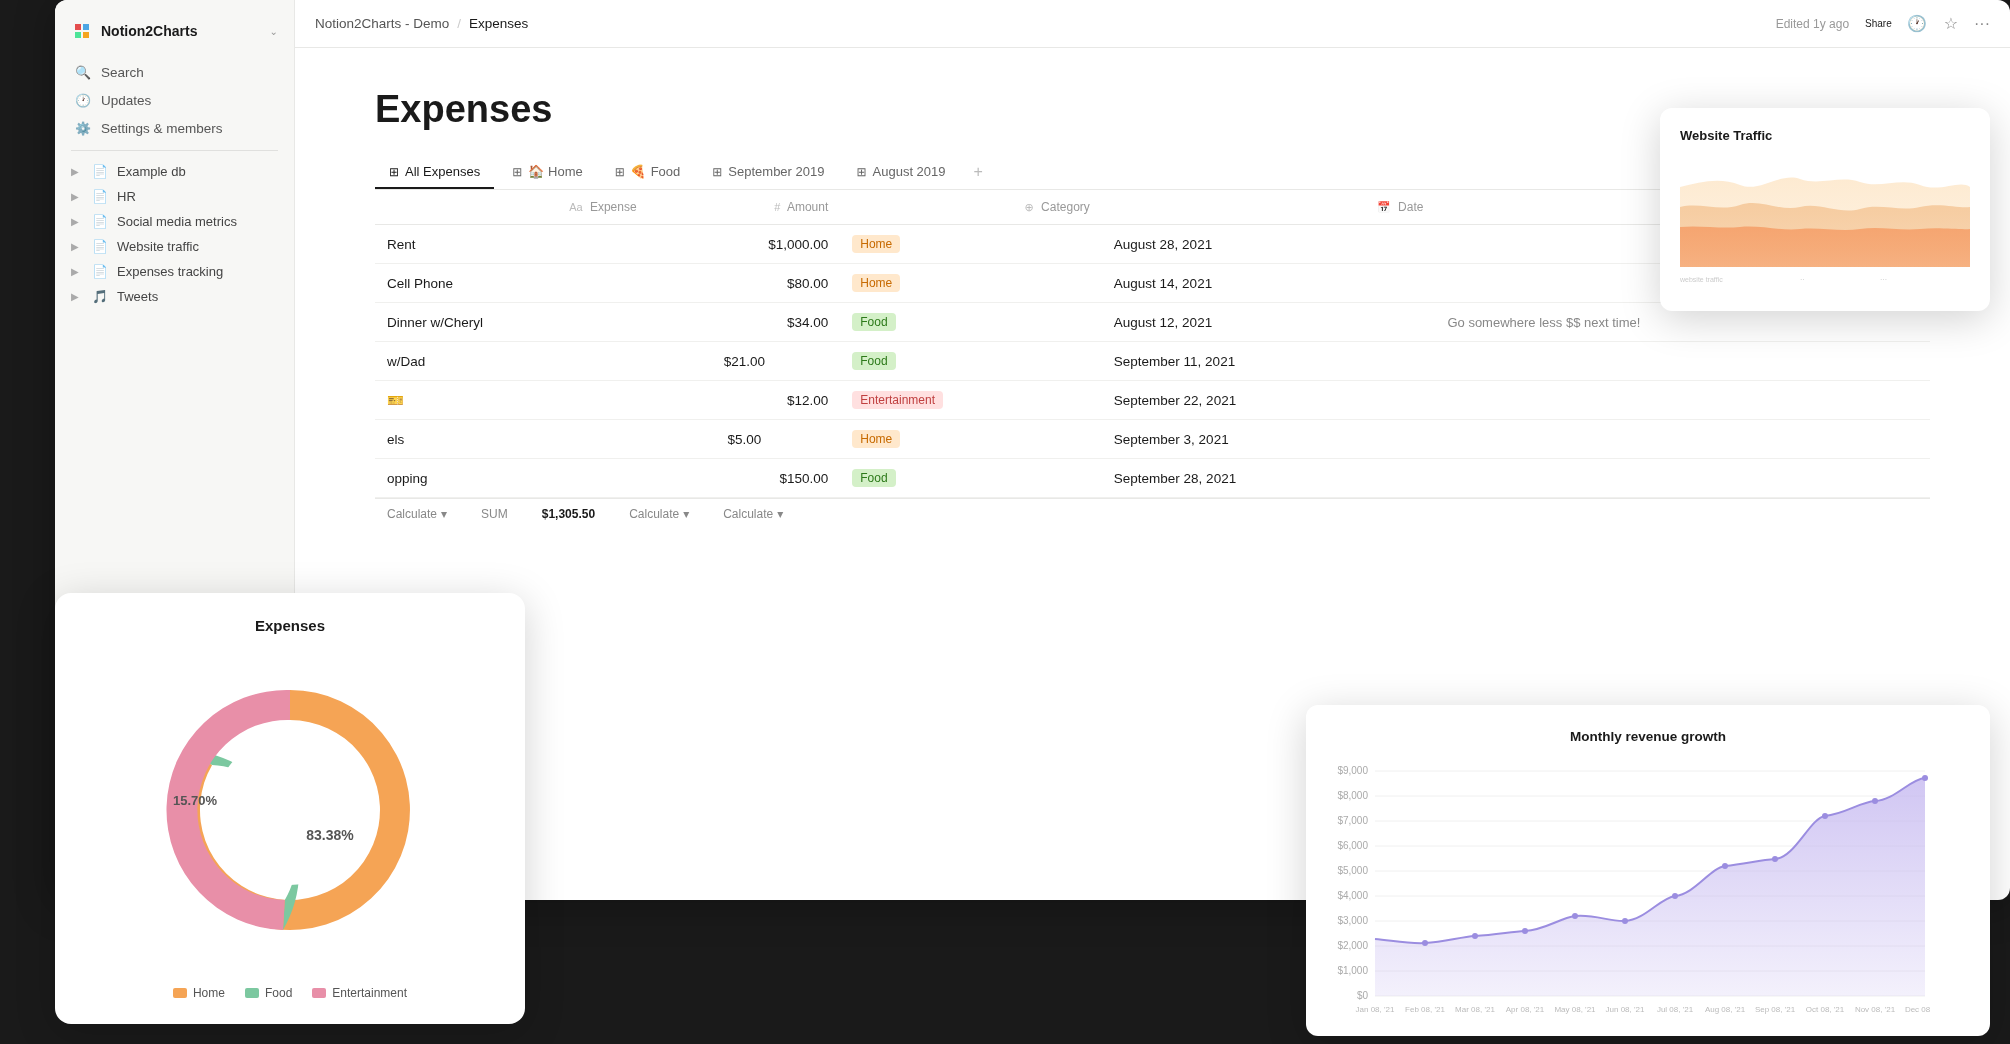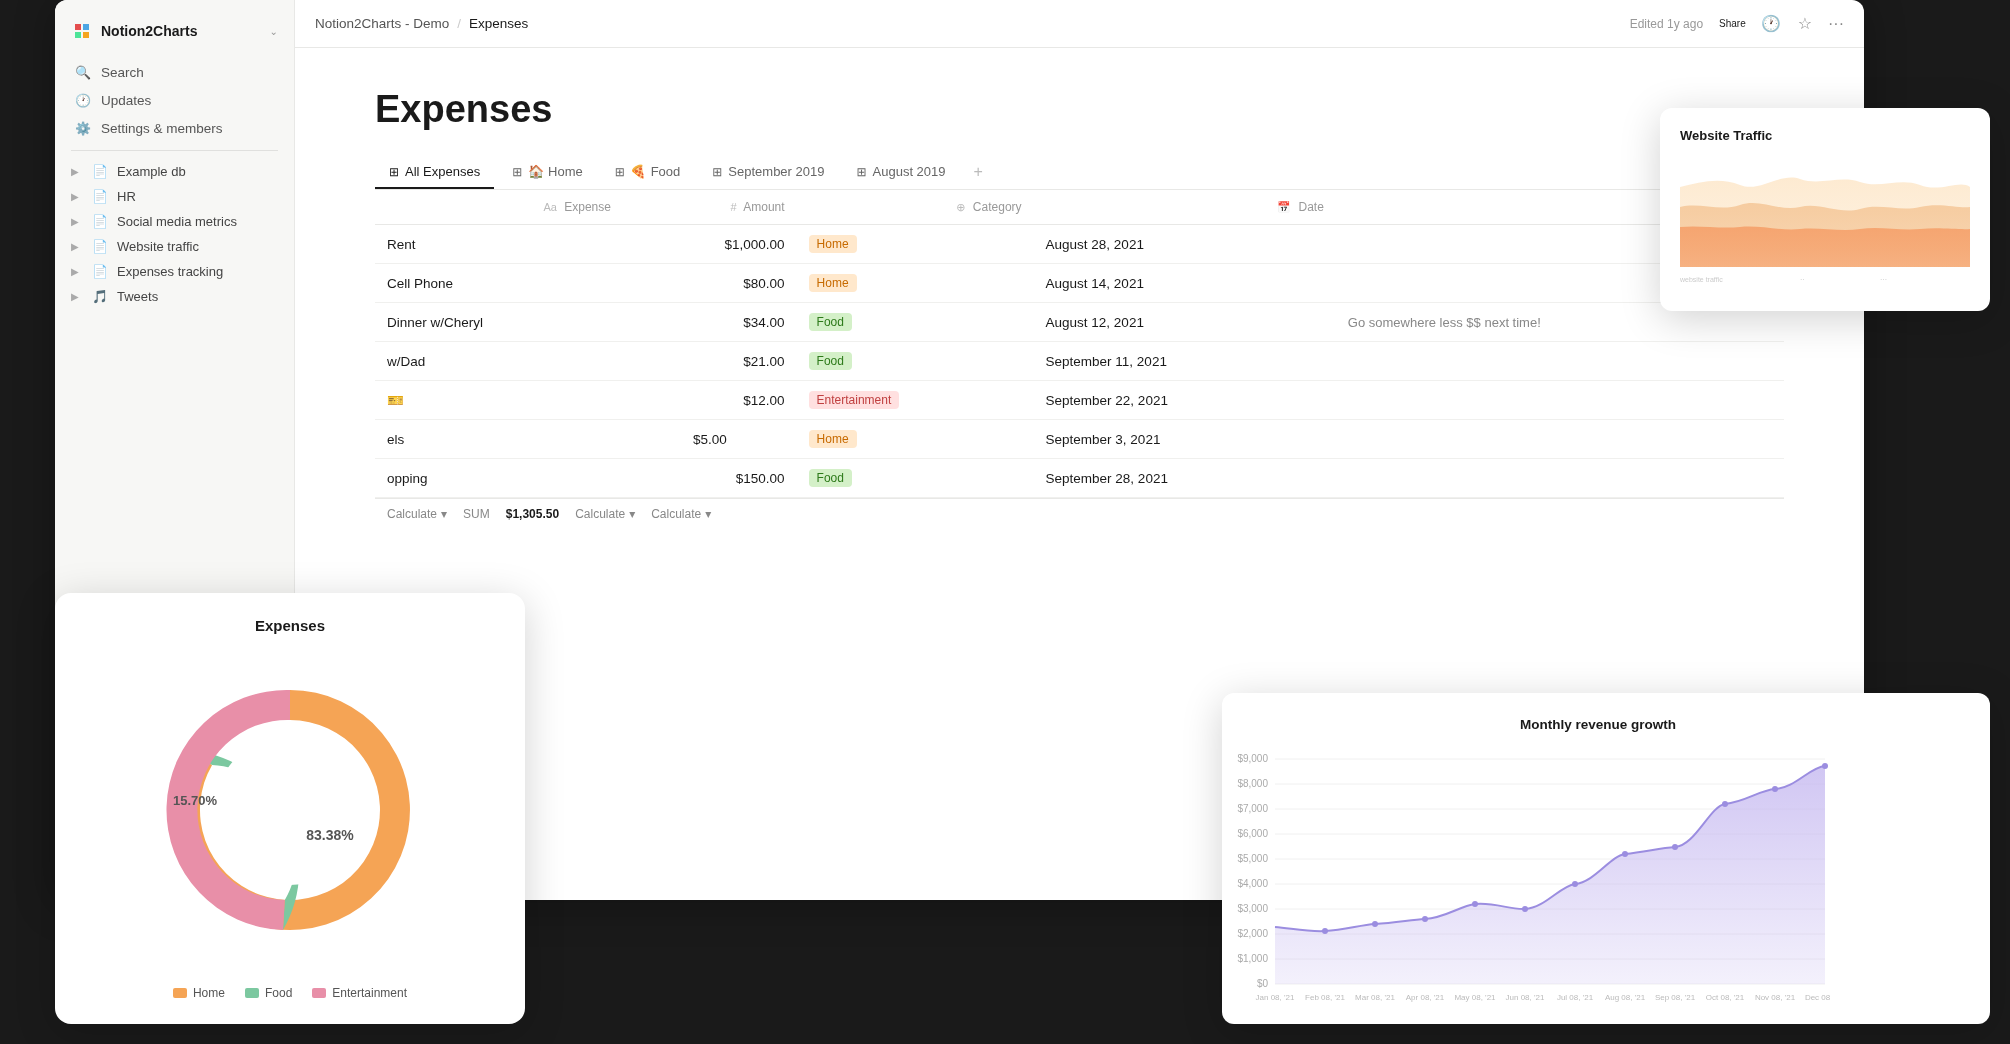--- a/index.html
+++ b/index.html
@@ -9,21 +9,21 @@
       width: 2010px;
       height: 1044px;
       overflow: hidden;
       position: relative;
     }
 
     
     .main-container {
       position: absolute;
       top: 0; left: 55px;
-      width: 1809px;
+      width: 1955px;
       height: 900px;
       background: #fff;
       border-radius: 12px;
       display: flex;
       overflow: hidden;
       box-shadow: 0 4px 40px rgba(0,0,0,0.3);
     }
 
     
     .sidebar {
@@ -275,21 +275,21 @@
 
     .badge-home { background: #ffe8cc; color: #c76a00; }
     .badge-food { background: #d4f0c8; color: #2d7a1a; }
     .badge-entertainment { background: #ffe0e0; color: #c04040; }
 
     .table-footer {
       display: flex;
       align-items: center;
       padding: 8px 12px;
       border-top: 1px solid #e8e8e6;
-      gap: 16px;
+      gap: 34px;
     }
 
     .calc-btn {
       font-size: 12px;
       color: #888;
       background: none;
       border: none;
       cursor: pointer;
       display: flex;
       align-items: center;
@@ -553,21 +553,21 @@
     </tr>
             <tr>
       <td>Dinner w/Cheryl</td>
       <td style="text-align:right;">$34.00</td>
       <td><span class="category-badge badge-food">Food</span></td>
       <td>August 12, 2021</td>
       <td style="color:#888; font-size:13px;">Go somewhere less $$ next time!</td>
     </tr>
             <tr>
       <td>w/Dad</td>
-      <td style="text-align:right;">$21.00</td>
+      <td style="text-align:center;">$21.00</td>
       <td><span class="category-badge badge-food">Food</span></td>
       <td>September 11, 2021</td>
       <td style="color:#888; font-size:13px;"></td>
     </tr>
             <tr>
       <td>🎫</td>
       <td style="text-align:right;">$12.00</td>
       <td><span class="category-badge badge-entertainment">Entertainment</span></td>
       <td>September 22, 2021</td>
       <td style="color:#888; font-size:13px;"></td>
@@ -668,21 +668,21 @@
       <div class="legend-color" style="background:#7cc8a0;"></div>
       <span>Food</span>
     </div>
     <div class="legend-item">
       <div class="legend-color" style="background:#e88fa8;"></div>
       <span>Entertainment</span>
     </div>
   </div>
 </div>
 
-<div class="floating-card revenue-card" style="bottom: 20px; right: 20px; width: 768px; padding-left: 8px;">
+<div class="floating-card revenue-card" style="bottom: 8px; right: 20px; width: 684px;">
   <div class="revenue-card-title">Monthly revenue growth</div>
   
   <svg width="600" height="260" viewBox="0 0 600 260">
     <defs>
       <linearGradient id="revGrad" x1="0" y1="0" x2="0" y2="1">
         <stop offset="0%" stop-color="#c5b8f0" stop-opacity="0.8"></stop>
         <stop offset="100%" stop-color="#c5b8f0" stop-opacity="0.2"></stop>
       </linearGradient>
     </defs>
 

